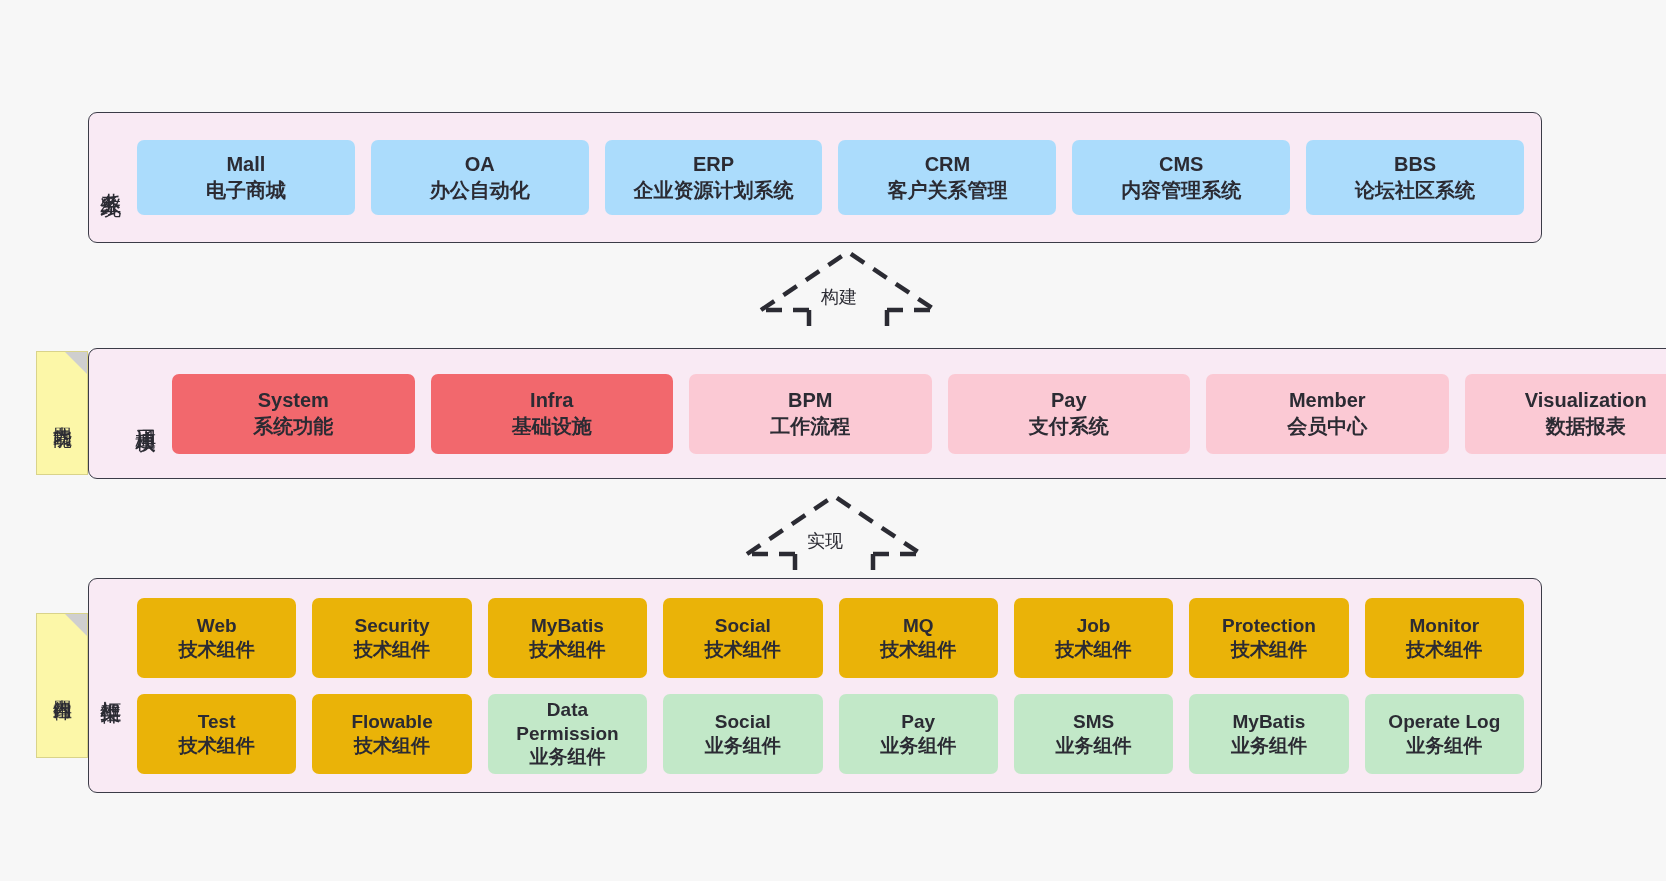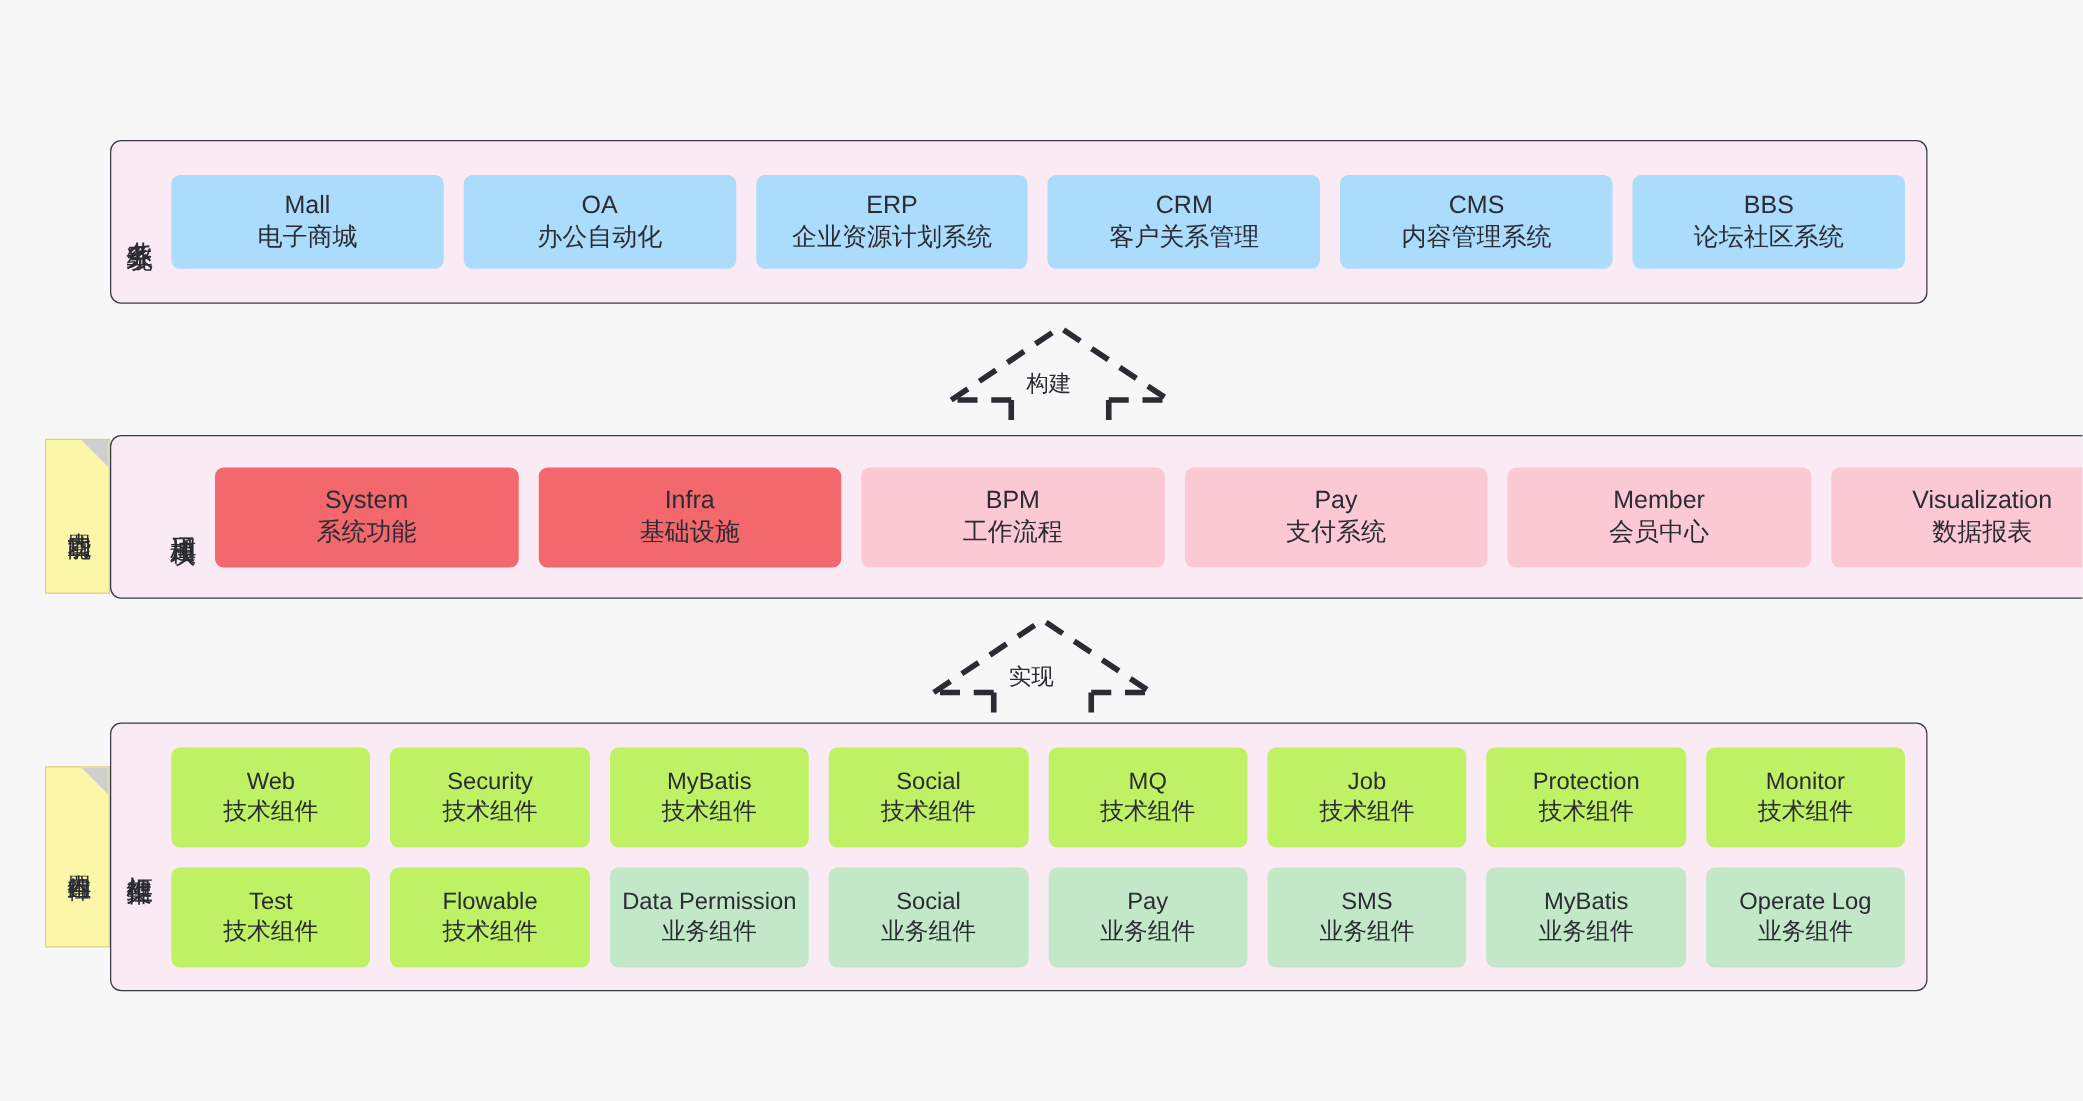--- a/index.html
+++ b/index.html
@@ -59,30 +59,31 @@
     border-radius: 7px;
     display: flex;
     flex-direction: column;
     align-items: center;
     justify-content: center;
     font-size: 20px;
     line-height: 1.26;
     color: #2b2b33;
     text-align: center;
     padding: 4px 6px;
+    font-weight: bold;
   }
   .cell .en { white-space: nowrap; }
   .cell .cn { white-space: nowrap; }
   .cell.wrap .en { white-space: normal; }
 
   
   .c-blue       { background: #abdcfc; }
   .c-red        { background: #f2686d; }
   .c-pink       { background: #fbc9d4; }
-  .c-green      { background: #bef264; }
+  .c-green      { background: #eab308; }
   .c-lightgreen { background: #c2e8c8; }
 
   
   #layer-business { left: 88px;  top: 112px; width: 1454px; height: 131px; }
   #layer-common   { left: 88px;  top: 348px; width: 1637px; height: 131px; padding-left: 35px; }
   #layer-frame    { left: 88px;  top: 578px; width: 1454px; height: 215px; }
 
   #layer-business .layer-body { padding: 0 17px 0 4px; }
   #layer-business .cell { height: 75px; }
   #layer-common   .layer-body { padding: 0 17px 0 4px; }
@@ -119,21 +120,21 @@
   
   .uml-arrow { position: absolute; }
   .uml-arrow svg { display: block; overflow: visible; }
   .arrow-label {
     position: absolute;
     font-size: 18px;
     color: #2b2b33;
     background: transparent;
     white-space: nowrap;
   }
-  #arrow-build { left: 757px; top: 258px; width: 182px; height: 88px; }
+  #arrow-build { left: 757px; top: 248px; width: 182px; height: 88px; }
   #arrow-build .arrow-label { left: 64px; top: 37px; }
   #arrow-impl  { left: 743px; top: 492px; width: 182px; height: 88px; }
   #arrow-impl  .arrow-label { left: 64px; top: 37px; }
 </style>
 </head>
 <body>
 
 <div id="stage">
 
   <div class="layer" id="layer-business">

